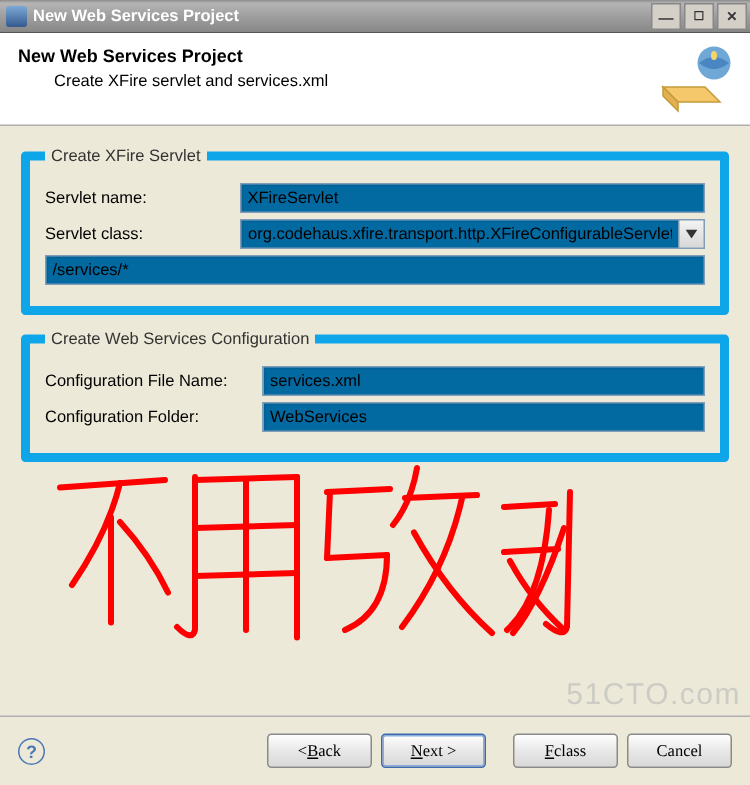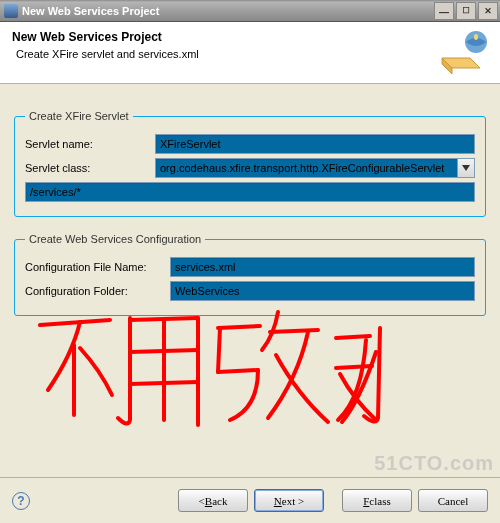--- a/index.html
+++ b/index.html
@@ -54,36 +54,36 @@
     position: relative;
     height: 62px;
   }
   .banner h1 {
     margin: 0 0 4px 0;
     font-size: 12px;
     font-weight: bold;
     color: #000;
   }
   .banner .sub {
-    margin-left: 4px;
+    margin-left: 24px;
     color: #000;
   }
   .banner-icon {
     position: absolute;
     right: 10px; top: 6px;
     width: 50px; height: 48px;
   }
 
   .content {
     padding: 10px 14px 0 14px;
   }
   fieldset {
-    border: 1px solid #0ea5e9;
+    border: 6px solid #0ea5e9;
     border-radius: 3px;
-    margin: 16px 0 10px 0;
+    margin: 4px 0 10px 0;
     padding: 8px 10px 10px 10px;
   }
   legend {
     padding: 0 4px;
     color: #333;
   }
   .row {
     display: flex;
     align-items: center;
     margin: 4px 0;
@@ -163,21 +163,21 @@
     border: 1px solid #3e6aa8;
     box-shadow: 0 0 0 1px #89ade0 inset;
   }
   .btn .u { text-decoration: underline; }
 
   .watermark {
     position: absolute;
     right: 6px; bottom: 48px;
     font-family: Arial, sans-serif;
     font-size: 20px;
-    font-weight: bold;
+    font-weight: normal;
     color: rgba(180,180,180,0.55);
     letter-spacing: 1px;
     pointer-events: none;
   }
   .wm2 {
     position: absolute;
     right: 40px;
     bottom: 22px;
     font-size: 11px;
     color: rgba(140,140,140,0.5);

